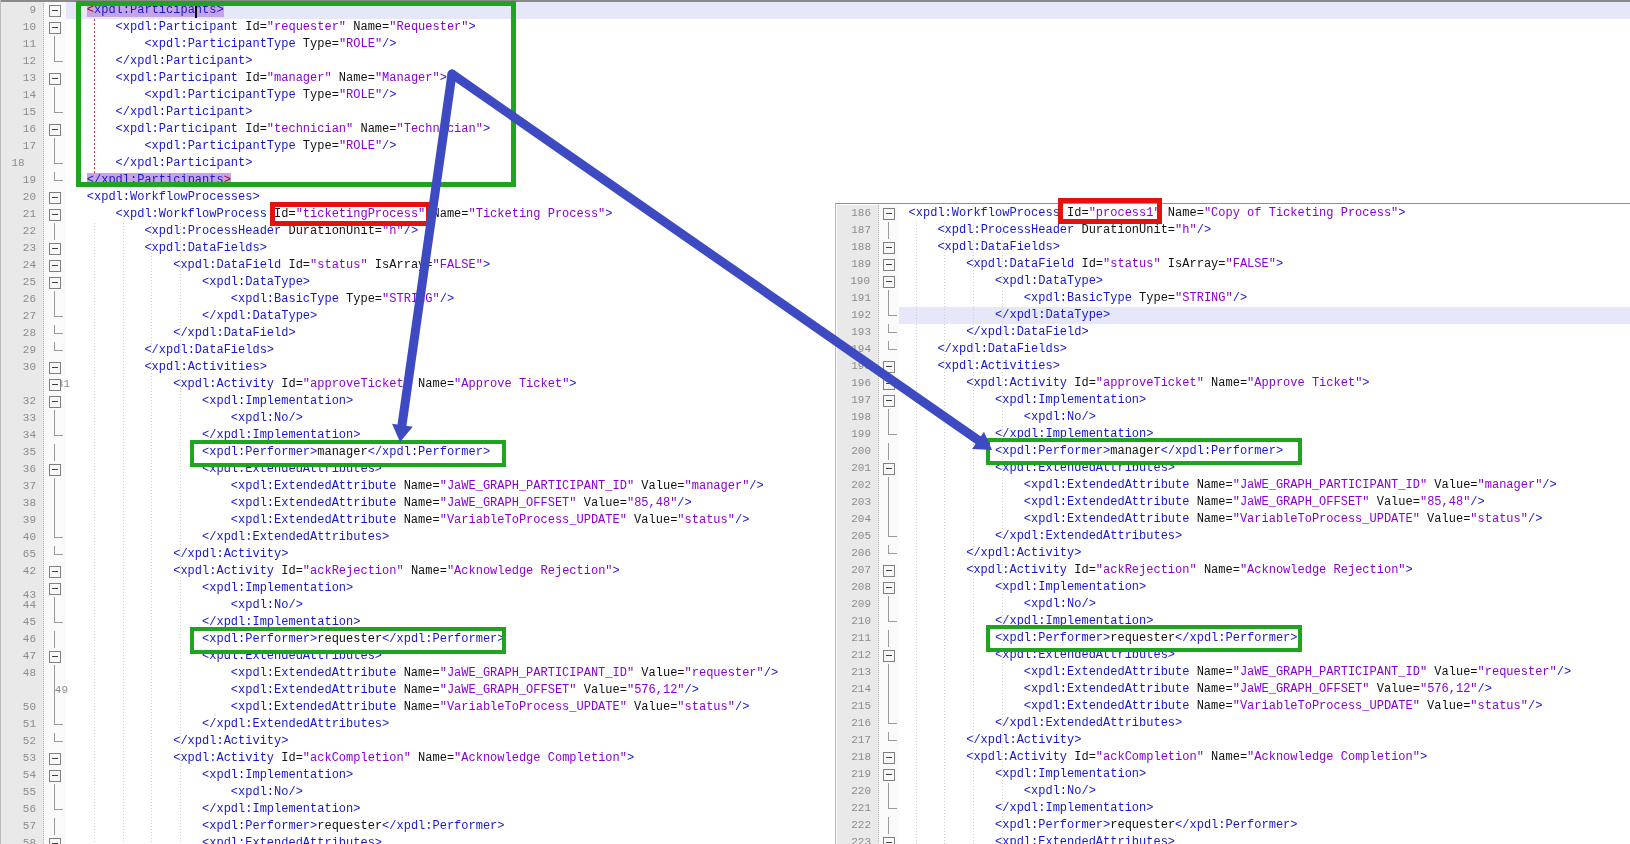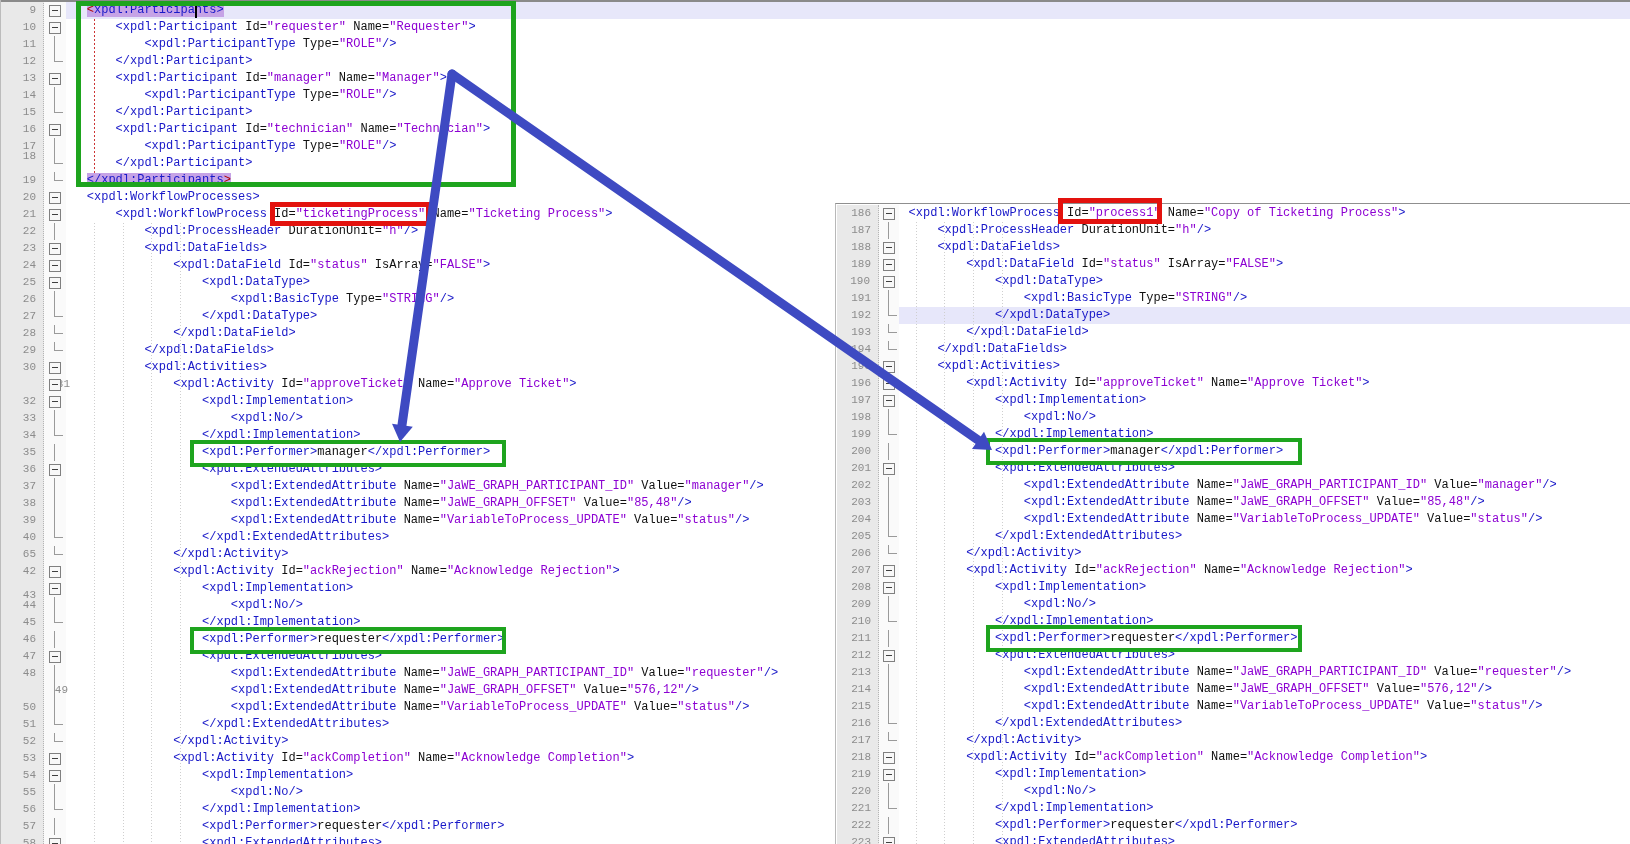--- a/index.html
+++ b/index.html
@@ -128,21 +128,21 @@
         <div class="fold-h" style="left:54px;top:112px;width:9px;"></div>
       </div>
       <div class="gnum" style="left: 0px; top: 121px; width: 36px;">16</div>
       <div class="fold-glyph">
         <div class="fold-box" style="left:49px;top:124px;"></div>
       </div>
       <div class="gnum" style="left: 0px; top: 138px; width: 36px;">17</div>
       <div class="fold-glyph">
         <div class="fold-v" style="left:54px;top:138px;height:17px;"></div>
       </div>
-      <div class="gnum" style="left: 0px; top: 148px; width: 36px;">18</div>
+      <div class="gnum" style="left: 0px; top: 155px; width: 36px; text-align: center;">18</div>
       <div class="fold-glyph">
         <div class="fold-v" style="left:54px;top:155px;height:9px;"></div>
         <div class="fold-h" style="left:54px;top:163px;width:9px;"></div>
       </div>
       <div class="gnum" style="left: 0px; top: 172px; width: 36px;">19</div>
       <div class="fold-glyph">
         <div class="fold-v" style="left:54px;top:172px;height:9px;"></div>
         <div class="fold-h" style="left:54px;top:180px;width:9px;"></div>
       </div>
       <div class="gnum" style="left: 0px; top: 189px; width: 36px;">20</div>

